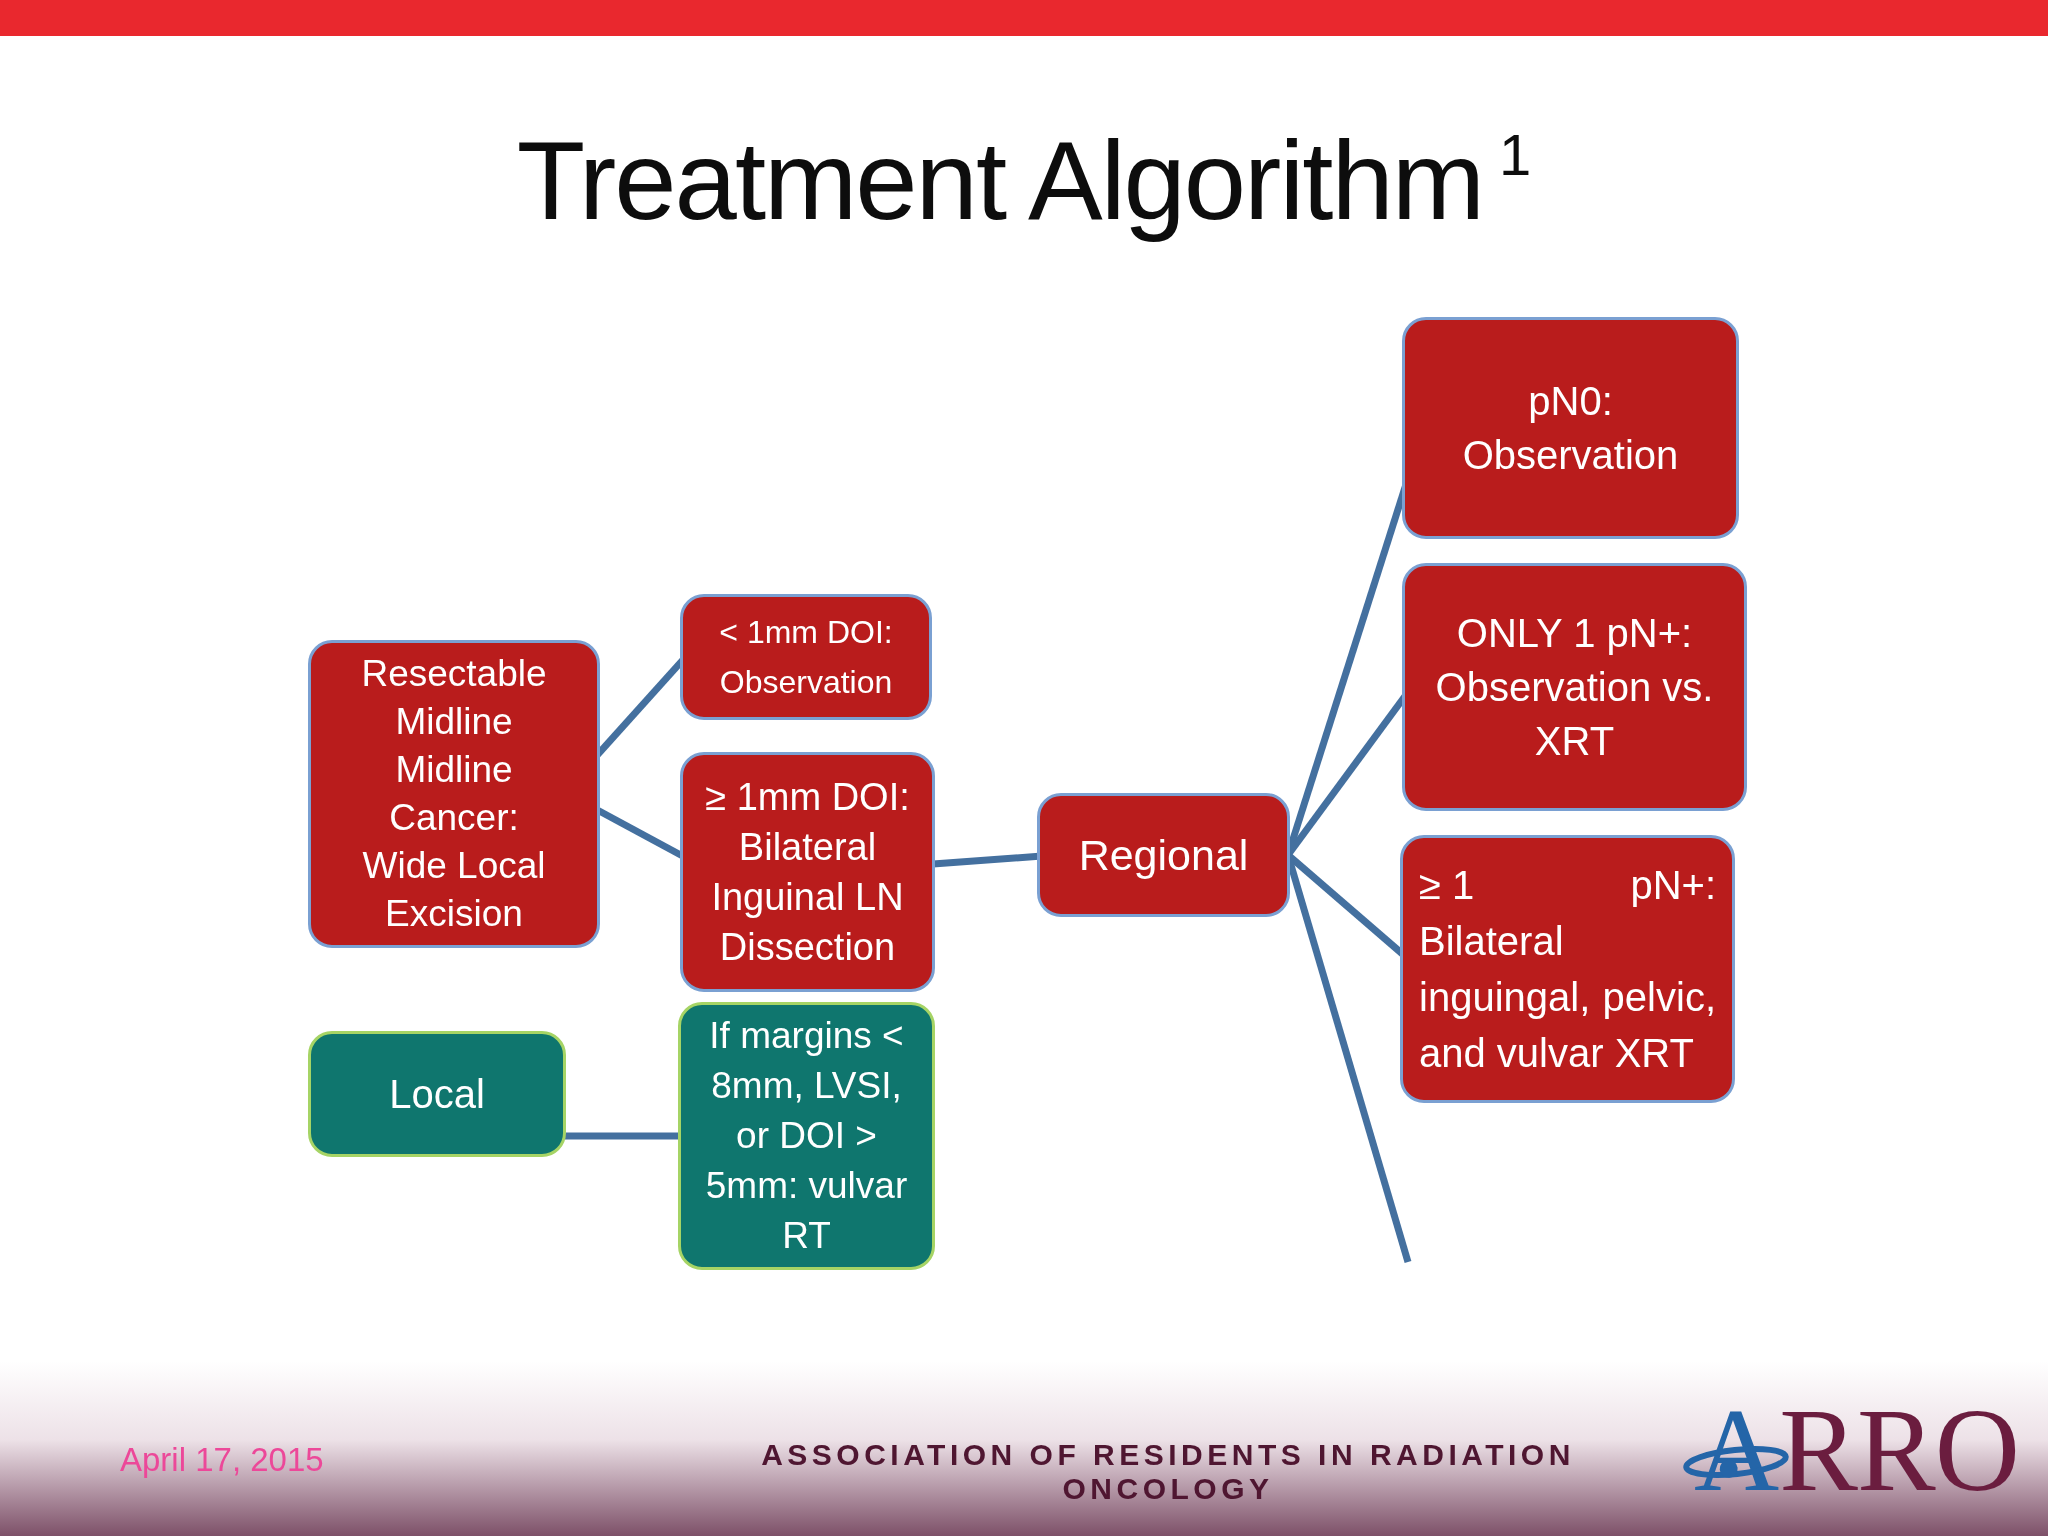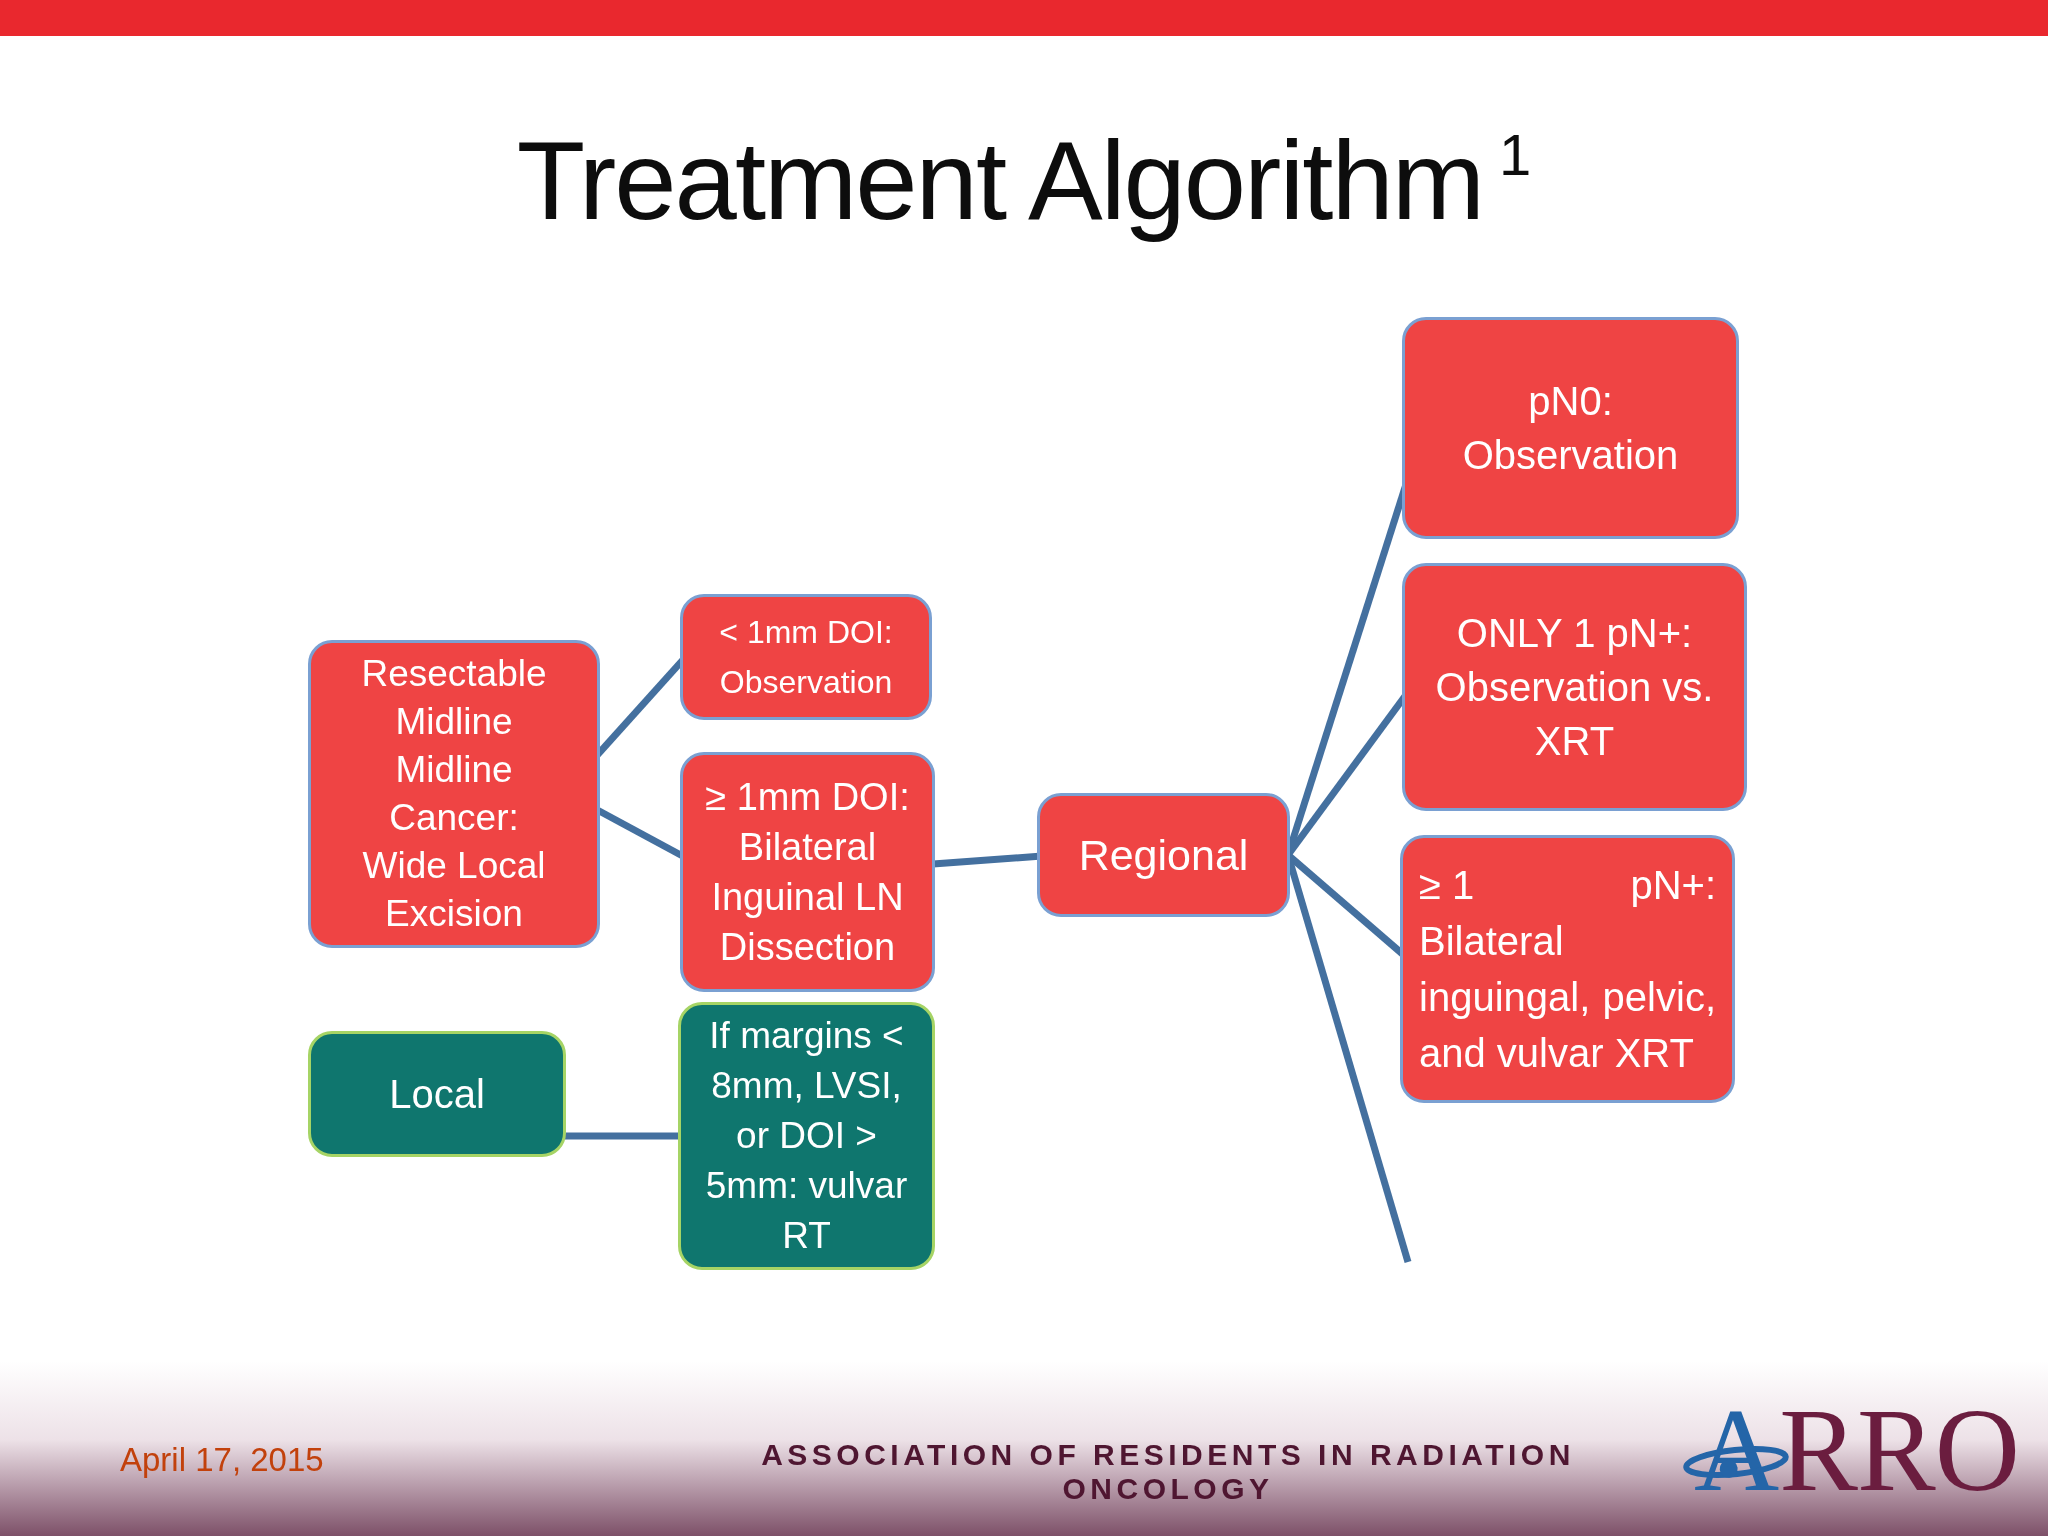--- a/index.html
+++ b/index.html
@@ -6,40 +6,40 @@
   .slide{position:relative;width:2048px;height:1536px;background:#ffffff;overflow:hidden;
          font-family:"Liberation Sans","DejaVu Sans",sans-serif;}
   .top-bar{position:absolute;left:0;top:0;width:2048px;height:36px;background:#e9282e;}
   .title{position:absolute;left:0;top:116px;width:2048px;margin:0;text-align:center;
          font-size:112px;font-weight:400;color:#0d0d0d;letter-spacing:-2px;}
   .title-sup{font-size:58px;position:relative;top:-44px;margin-left:16px;letter-spacing:0;}
   .connectors{position:absolute;left:0;top:0;z-index:1;}
   .node{position:absolute;z-index:2;border-radius:24px;color:#ffffff;
         display:flex;flex-direction:column;justify-content:center;align-items:center;
         text-align:center;box-sizing:border-box;}
-  .blue{background:#ef4444;border:3px solid #7aa0d2;}
+  .blue{background:#b91c1c;border:3px solid #7aa0d2;}
   .green{background:#0f766e;border:3px solid #a6d465;}
   .ln{display:block;width:100%;}
   
   .n-resectable{left:308px;top:640px;width:292px;height:308px;font-size:37px;line-height:48px;text-align:center;}
   .n-lt1mm{left:680px;top:594px;width:252px;height:126px;font-size:32px;line-height:50px;}
   .n-ge1mm{left:680px;top:752px;width:255px;height:240px;font-size:38px;line-height:50px;}
   .n-local{left:308px;top:1031px;width:258px;height:126px;font-size:40px;}
   .n-margins{left:678px;top:1002px;width:257px;height:268px;font-size:37px;line-height:50px;}
   .n-regional{left:1037px;top:793px;width:253px;height:124px;font-size:43px;}
   .n-pn0{left:1402px;top:317px;width:337px;height:222px;font-size:40px;line-height:54px;}
   .n-only1{left:1402px;top:563px;width:345px;height:248px;font-size:40px;line-height:54px;}
   .n-ge1pn{left:1400px;top:835px;width:335px;height:268px;font-size:40px;line-height:56px;
            justify-content:center;align-items:stretch;text-align:left;padding:0 16px;}
   .n-ge1pn .row{display:flex;justify-content:space-between;width:100%;}
   .n-ge2{left:1402px;top:1135px;width:335px;height:272px;font-size:40px;line-height:56px;}
   
   .bottom-grad{position:absolute;left:0;bottom:0;width:2048px;height:175px;z-index:0;
     background:linear-gradient(180deg,rgba(255,255,255,0) 0%,rgba(222,201,212,0.55) 45%,#7d5068 100%);}
-  .footer-date{position:absolute;left:120px;top:1441px;font-size:33px;color:#c2410c;z-index:3;}
+  .footer-date{position:absolute;left:120px;top:1441px;font-size:33px;color:#ec4899;z-index:3;}
   .footer-org{position:absolute;left:678px;top:1438px;width:980px;text-align:center;z-index:3;
     font-size:30px;font-weight:600;letter-spacing:4.5px;color:#4f1631;}
   .logo{position:absolute;left:1694px;top:1396px;width:300px;height:125px;z-index:3;
         font-family:"Liberation Serif","DejaVu Serif",serif;font-size:118px;line-height:110px;white-space:nowrap;}
   .logo-a{color:#2465a8;position:relative;z-index:2;}
   .logo-rest{color:#6b1d3f;letter-spacing:-1px;}
   .logo-orbit{position:absolute;left:-14px;top:46px;z-index:3;}
 </style>
 </head>
 <body>

